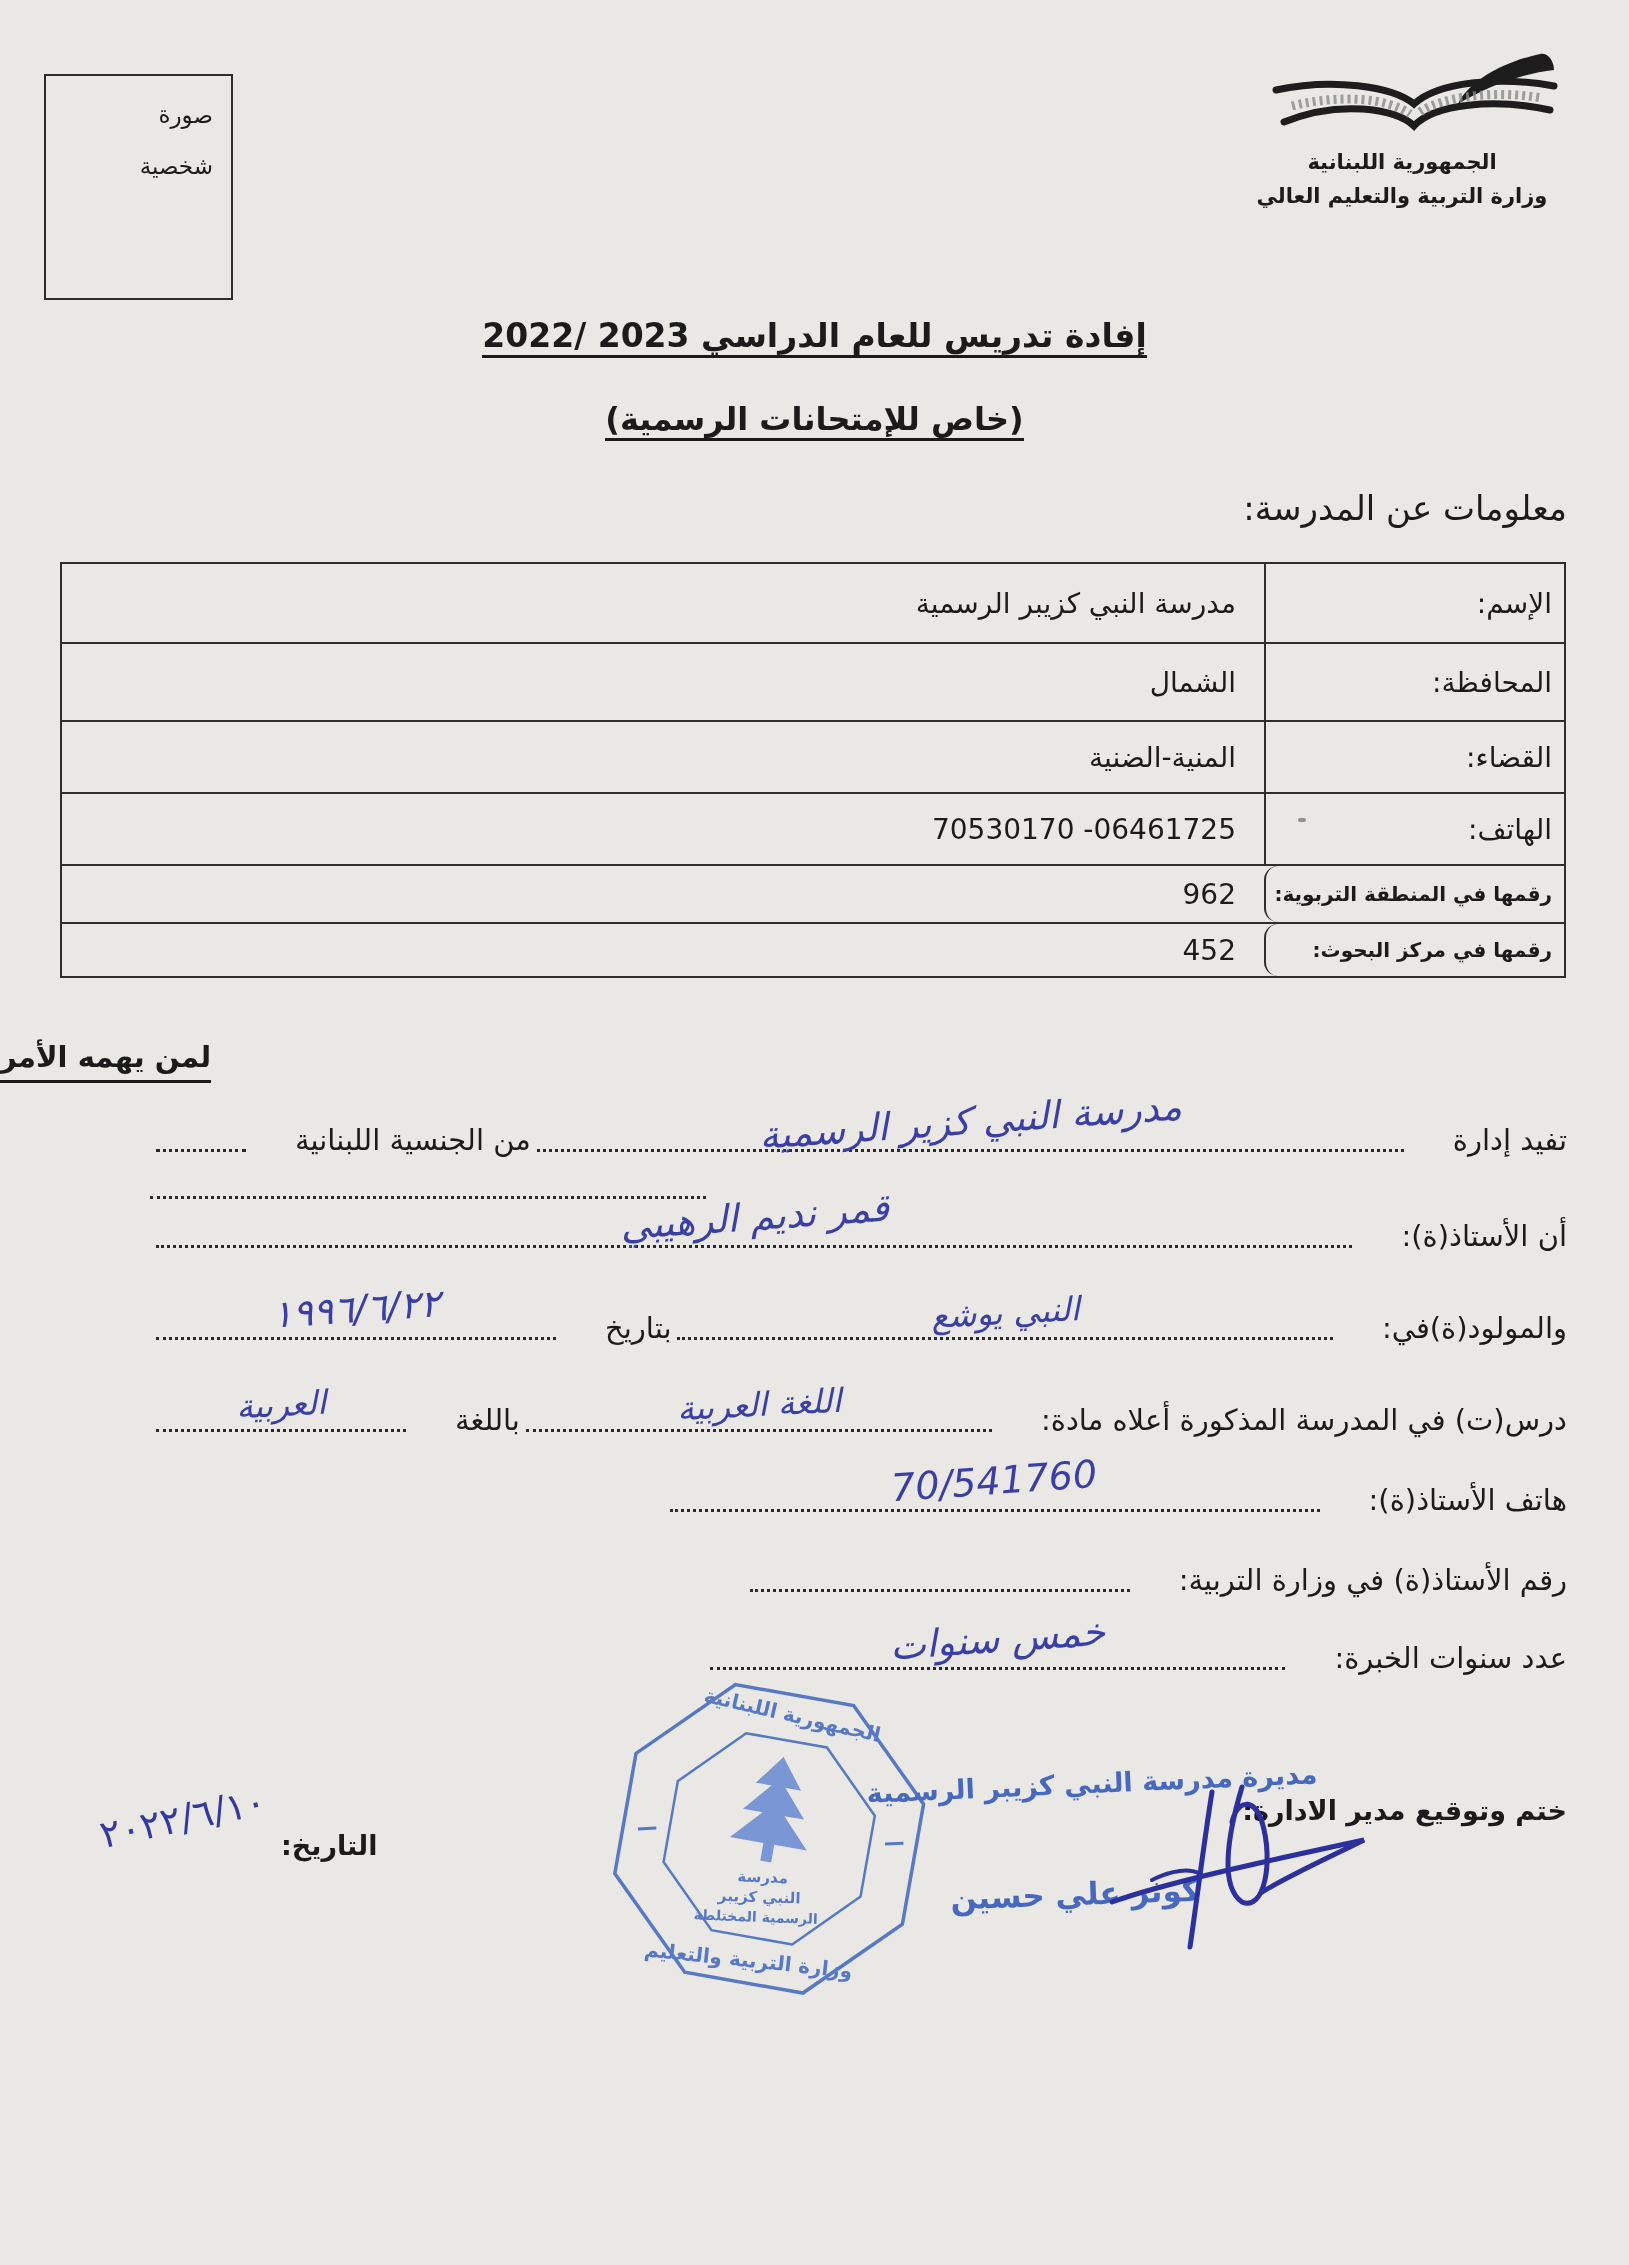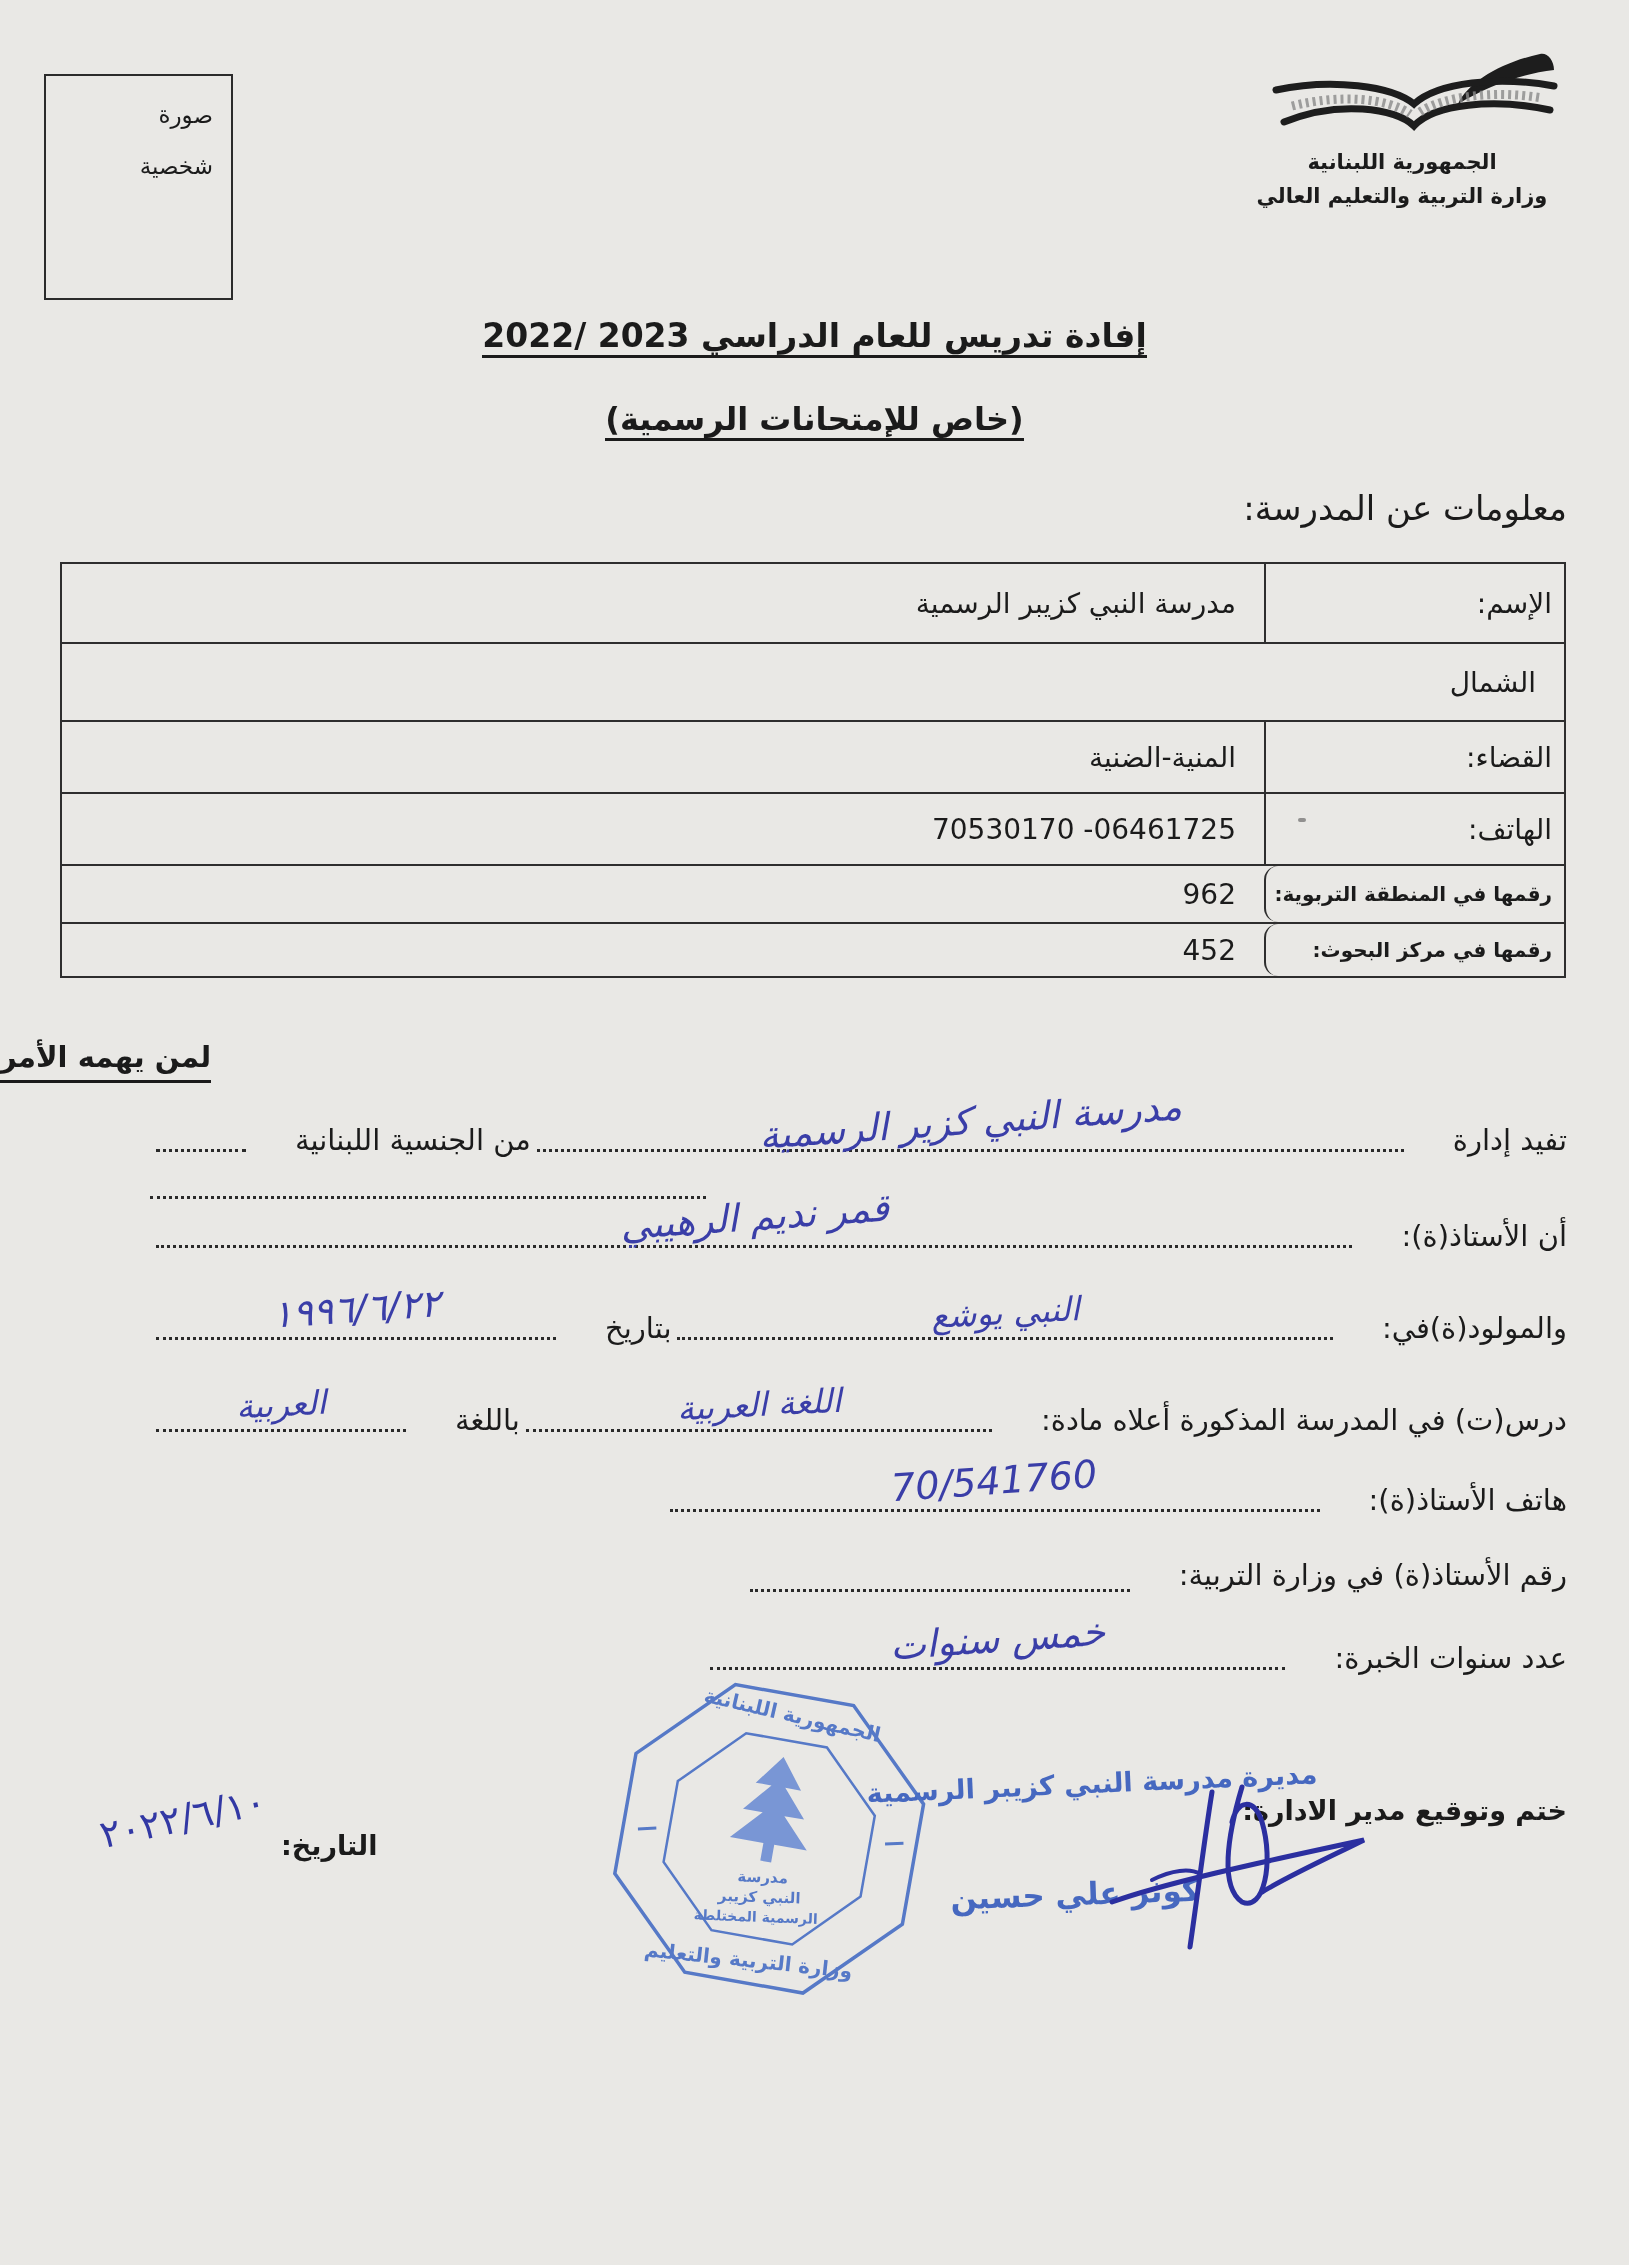--- a/index.html
+++ b/index.html
@@ -115,20 +115,21 @@
   <div class="doc-subtitle"><span>(خاص للإمتحانات الرسمية)</span></div>
 
   <div class="info-heading">معلومات عن المدرسة:</div>
 
   <div class="school-table">
     <div class="t-row r1">
       <div class="t-label">الإسم:</div>
       <div class="t-value"><span>مدرسة النبي كزيبر الرسمية</span></div>
     </div>
     <div class="t-row r2">
+      <div class="t-label">المحافظة:</div>
       <div class="t-value"><span>الشمال</span></div>
     </div>
     <div class="t-row r3">
       <div class="t-label">القضاء:</div>
       <div class="t-value"><span>المنية-الضنية</span></div>
     </div>
     <div class="t-row r4">
       <div class="t-label">
           <span>الهاتف:</span>
           <span class="scan-mark"></span>
@@ -172,21 +173,21 @@
     <span class="dots grow"><i class="hand">اللغة العربية</i></span>
     <span class="lbl">باللغة</span>
     <span class="dots" style="width:250px;"><i class="hand">العربية</i></span>
   </div>
 
   <div class="body-line" style="top:1472px;">
     <span class="lbl">هاتف الأستاذ(ة):</span>
     <span class="dots" style="width:650px;"><i class="hand ltr big">70/541760</i></span>
   </div>
 
-  <div class="body-line" style="top:1552px;align-items:center;">
+  <div class="body-line" style="top:1552px;">
     <span class="lbl">رقم الأستاذ(ة) في وزارة التربية:</span>
     <span class="dots" style="width:380px;"></span>
   </div>
 
   <div class="body-line" style="top:1630px;">
     <span class="lbl">عدد سنوات الخبرة:</span>
     <span class="dots" style="width:575px;"><i class="hand big">خمس سنوات</i></span>
   </div>
 
   <div class="stamp-sign-label">ختم وتوقيع مدير الادارة:</div>

